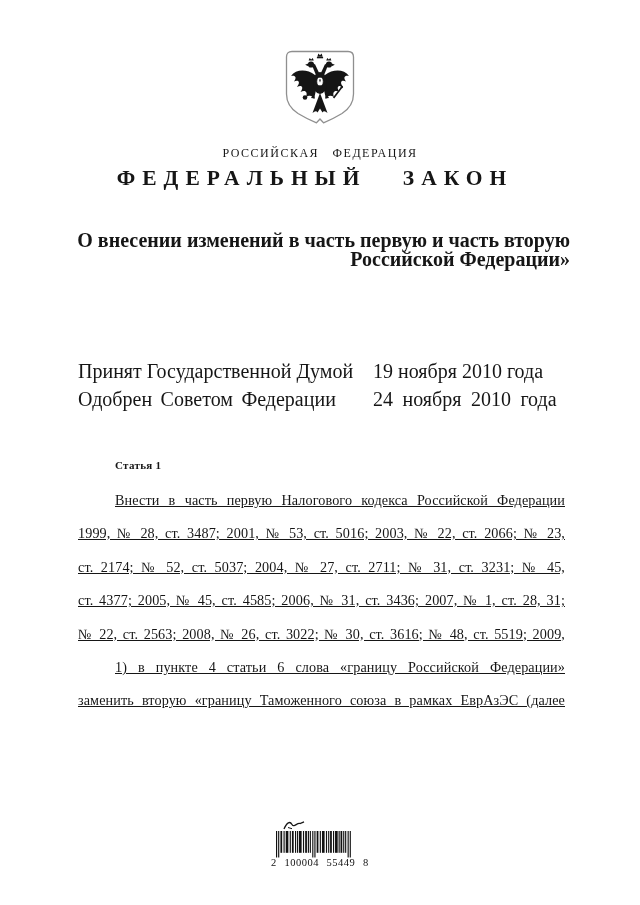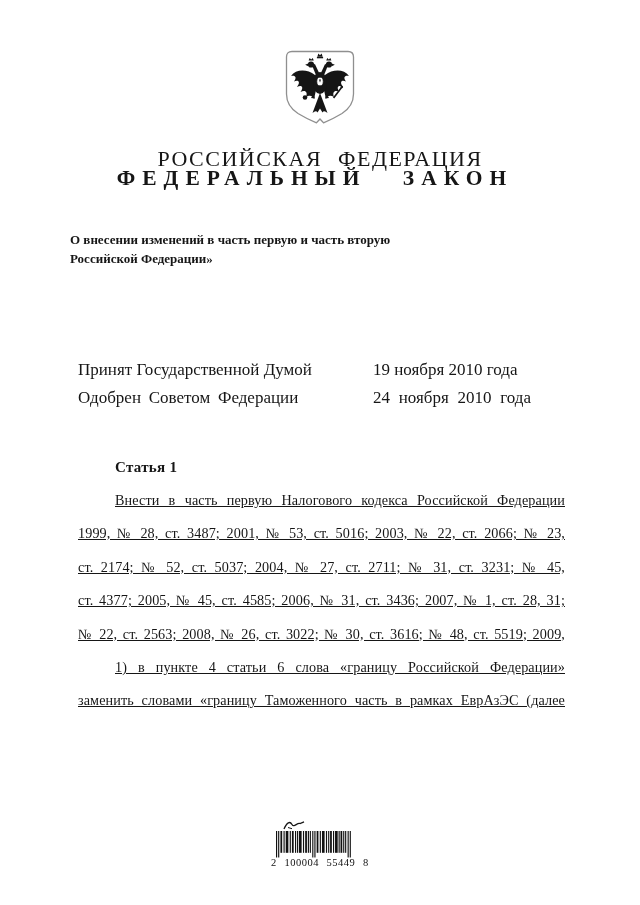--- a/index.html
+++ b/index.html
@@ -9,42 +9,42 @@
     margin:0 auto;
     background:#ffffff;
     color:#161616;
     font-family:"Liberation Serif","DejaVu Serif",serif;
     overflow:hidden;
   }
   
   .coat{position:absolute;left:285px;top:50px;width:70px;height:78px;}
   .country-title{
     position:absolute;left:0;top:146px;width:640px;
-    text-align:center;font-size:22px;letter-spacing:1.5px;word-spacing:9px;
+    text-align:center;font-size:12px;letter-spacing:1.5px;word-spacing:9px;
     white-space:nowrap;
   }
   .doc-type-title{
     position:absolute;left:0;top:166px;width:630px;
     text-align:center;font-size:21.5px;font-weight:bold;
     letter-spacing:7px;word-spacing:24px;white-space:nowrap;
   }
   .subject{
     position:absolute;left:70px;top:231px;width:500px;
-    text-align:left;font-weight:bold;font-size:13px;line-height:18.8px;
+    text-align:right;font-weight:bold;font-size:20px;line-height:18.8px;
   }
   
-  .adopt-row{position:absolute;left:78px;width:440px;font-size:17px;white-space:nowrap;}
+  .adopt-row{position:absolute;left:78px;width:440px;font-size:20px;white-space:nowrap;}
   .adopt-row .date{position:absolute;left:295px;top:0;}
   .row-duma{top:360px;}
   .row-council{top:388px;word-spacing:3.5px;}
   .row-council .date{word-spacing:4.5px;}
   
   .article-heading{
     position:absolute;left:115px;top:459px;
-    font-size:15px;font-weight:bold;letter-spacing:.3px;
+    font-size:11px;font-weight:bold;letter-spacing:.3px;
   }
   .body-lines{
     position:absolute;left:78px;top:492px;width:487px;
     font-size:14.2px;
     text-decoration:underline;
   }
   .bline{
     box-sizing:border-box;
     height:33.4px;overflow:hidden;
     text-align:justify;text-align-last:justify;
@@ -126,21 +126,21 @@
 
   <div class="article-heading">Статья 1</div>
 
   <div class="body-lines">
     <div class="bline indent">Внести в часть первую Налогового кодекса Российской Федерации</div>
     <div class="bline">1999, № 28, ст. 3487; 2001, № 53, ст. 5016; 2003, № 22, ст. 2066; № 23,</div>
     <div class="bline">ст. 2174; № 52, ст. 5037; 2004, № 27, ст. 2711; № 31, ст. 3231; № 45,</div>
     <div class="bline">ст. 4377; 2005, № 45, ст. 4585; 2006, № 31, ст. 3436; 2007, № 1, ст. 28, 31;</div>
     <div class="bline">№ 22, ст. 2563; 2008, № 26, ст. 3022; № 30, ст. 3616; № 48, ст. 5519; 2009,</div>
     <div class="bline indent">1) в пункте 4 статьи 6 слова «границу Российской Федерации»</div>
-    <div class="bline">заменить словами «границу Таможенного часть в рамках ЕврАзЭС (далее</div>
+    <div class="bline">заменить вторую «границу Таможенного союза в рамках ЕврАзЭС (далее</div>
   </div>
 
   <div class="barcode">
     <svg class="print-mark" viewBox="0 0 22 11" xmlns="http://www.w3.org/2000/svg">
       <path d="M1,9 C4,2 7,1 9,4.5 C11,8 14,2.5 17,3.5 L21,1.8" fill="none" stroke="#151515" stroke-width="1.3"></path>
       <path d="M5,7.5 l4,1.2" stroke="#151515" stroke-width="1"></path>
     </svg>
     <svg class="bars" viewBox="0 0 86 26" preserveAspectRatio="none" xmlns="http://www.w3.org/2000/svg">
       <g fill="#111111">
         <rect x="0" y="0" width="1.3" height="25.5"></rect>

